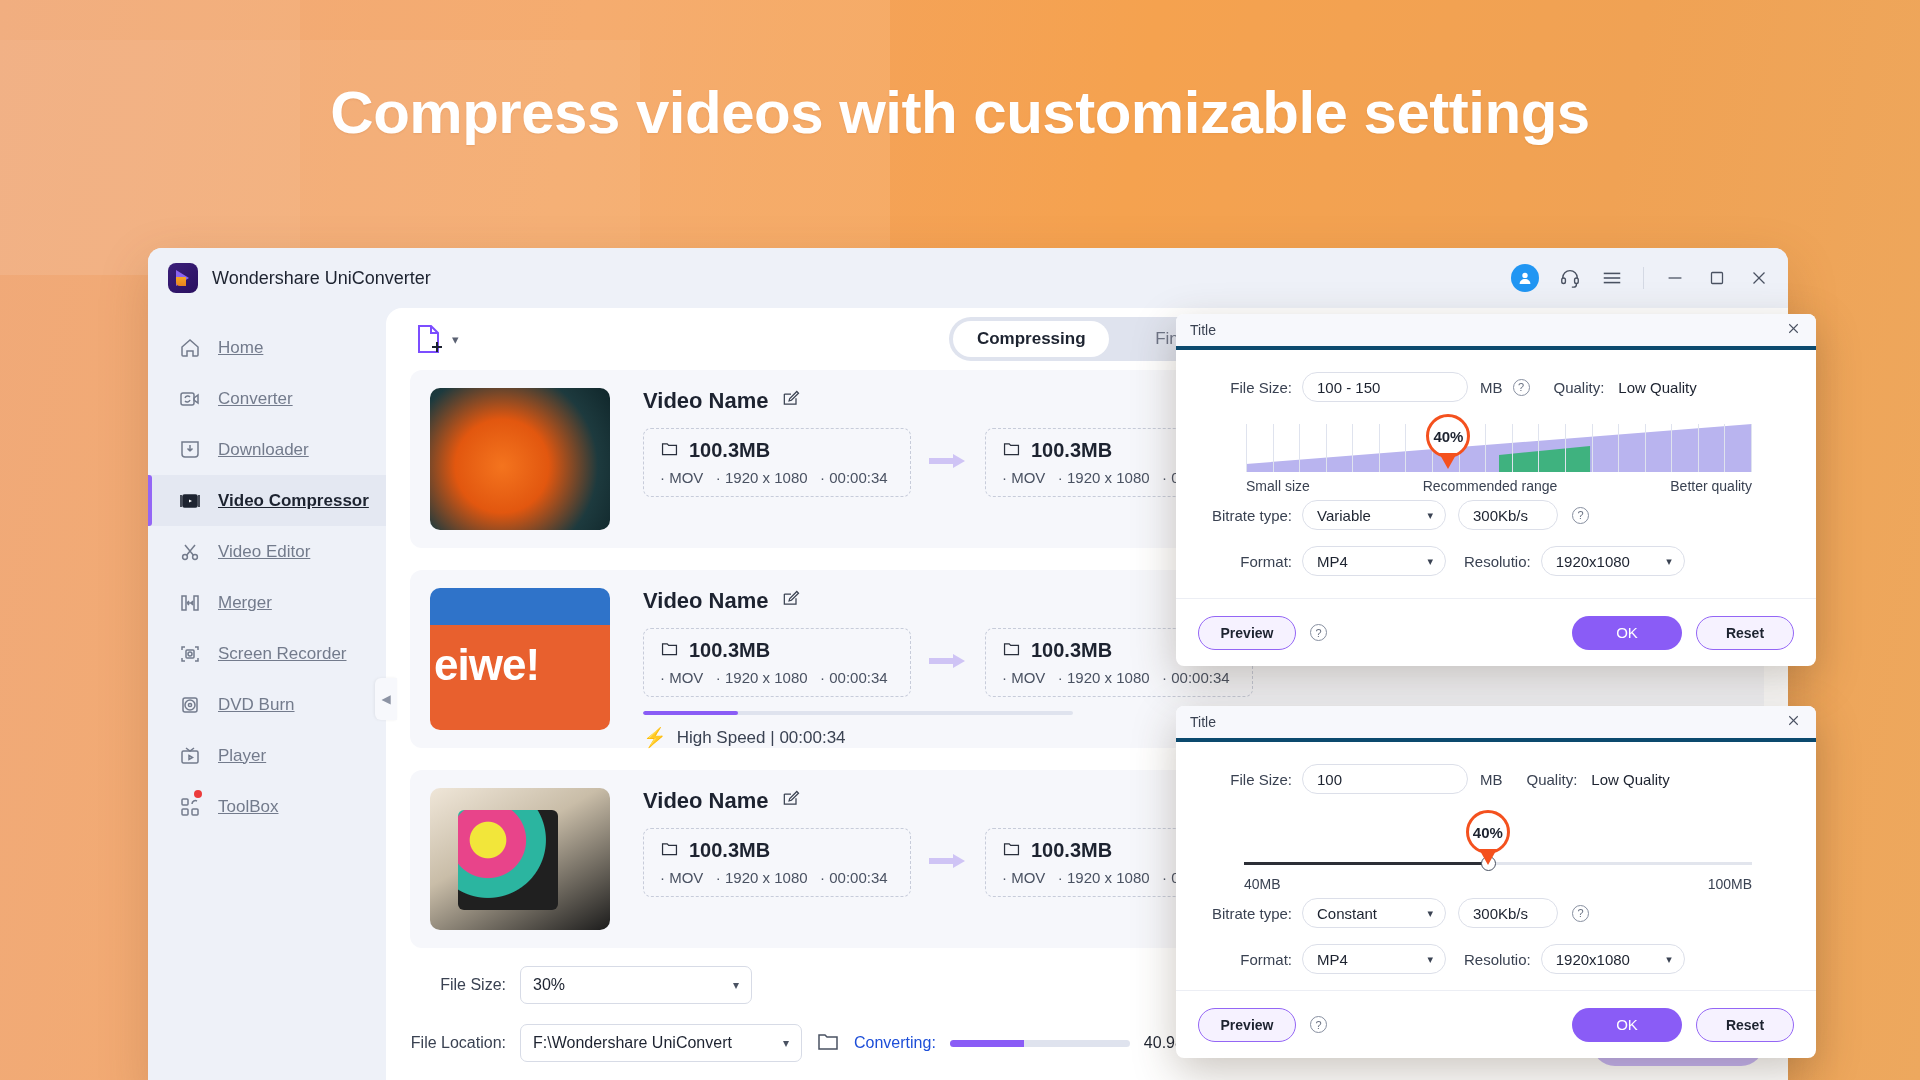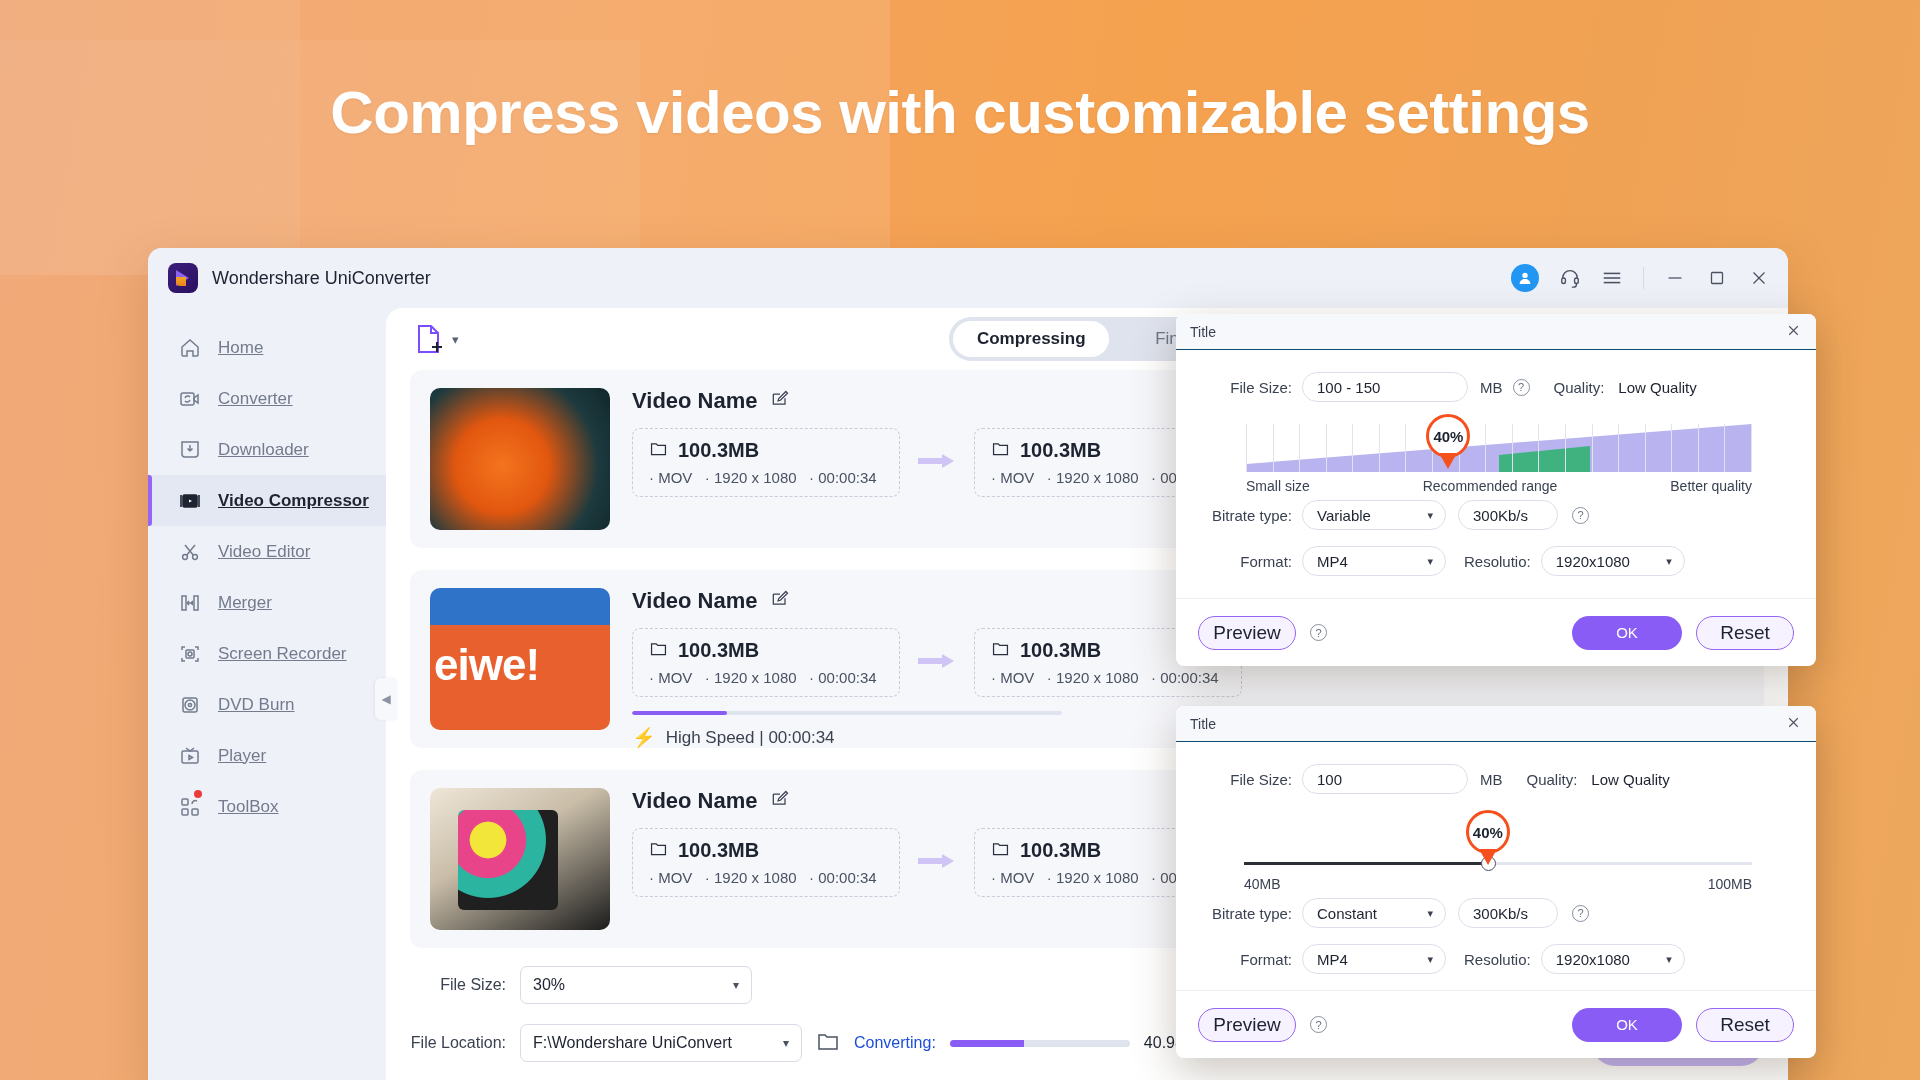--- a/index.html
+++ b/index.html
@@ -112,21 +112,21 @@
   }
   .seg-btn {
     flex: 1; display: flex; align-items: center; justify-content: center;
     border-radius: 20px; font-size: 17px; color: #6d7486;
   }
   .seg-btn.on { background: #ffffff; color: #1d2330; font-weight: bold; }
 
   .list { padding: 0 24px; display: flex; flex-direction: column; gap: 22px; }
   .card {
     background: #f6f7fb; border-radius: 12px; padding: 18px 20px;
-    display: flex; gap: 22px; height: 178px;
+    display: flex; gap: 33px; height: 178px;
   }
   .thumb { width: 180px; height: 142px; border-radius: 10px; flex: none; position: relative; overflow: hidden; }
   .thumb.t1 { background: radial-gradient(circle at 40% 55%, #f4741e 0%, #e2570f 35%, #1d3a3e 72%, #10262a 100%); }
   .thumb.t2 { background: linear-gradient(180deg,#2f73c9 0%,#2f73c9 26%,#e8602e 26%,#e8602e 100%); }
   .thumb.t3 { background: linear-gradient(150deg,#efe6d8 0%,#c9bda8 40%,#1c1c1c 100%); }
   .thumb.t2::after {
     content: "eiwe!"; position: absolute; left: 4px; top: 52px;
     font-size: 44px; font-weight: bold; color: #fff; letter-spacing: -1px;
   }
   .thumb.t3::after {
@@ -181,21 +181,21 @@
 
   
   .dialog {
     position: absolute; background: #ffffff; border-radius: 8px;
     box-shadow: 0 14px 44px rgba(70,50,30,0.28);
     overflow: hidden;
   }
   .dlg-1 { left: 1176px; top: 314px; width: 640px; height: 352px; }
   .dlg-2 { left: 1176px; top: 706px; width: 640px; height: 352px; }
   .dlg-head {
-    height: 36px; background: #f7f8fc; border-bottom: 1px solid #0c4a6e;
+    height: 36px; background: #f7f8fc; border-bottom: 4px solid #0c4a6e;
     display: flex; align-items: center; padding: 0 14px;
     font-size: 14px; color: #3a4252;
   }
   .dlg-close { margin-left: auto; color: #4a5262; cursor: pointer; }
   .dlg-body { padding: 22px 22px 0 22px; }
   .row { display: flex; align-items: center; margin-bottom: 16px; }
   .lbl { font-size: 15px; color: #3a4252; text-align: right; }
   .pill-input {
     height: 30px; border: 1px solid #dcdfe9; border-radius: 15px;
     background: #fff; display: flex; align-items: center; padding: 0 14px;
@@ -256,21 +256,21 @@
     display: flex; justify-content: space-between; font-size: 14px; color: #3a4252;
   }
   .dlg-foot {
     position: absolute; left: 0; right: 0; bottom: 0; height: 68px;
     border-top: 1px solid #eceef4; display: flex; align-items: center;
     padding: 0 22px; gap: 14px;
   }
   .btn-outline {
     height: 34px; min-width: 98px; border-radius: 17px;
     border: 1.4px solid #9466f5; background: #f6f2ff; color: #1d2330;
-    display: flex; align-items: center; justify-content: center; font-size: 19px;
+    display: flex; align-items: center; justify-content: center; font-size: 14px; font-weight: bold;
   }
   .btn-primary {
     height: 34px; min-width: 110px; border-radius: 17px;
     background: #8a5cf6; color: #fff;
     display: flex; align-items: center; justify-content: center; font-size: 15px;
   }
   .foot-spacer { margin-left: auto; }
 </style>
 </head>
 <body>

